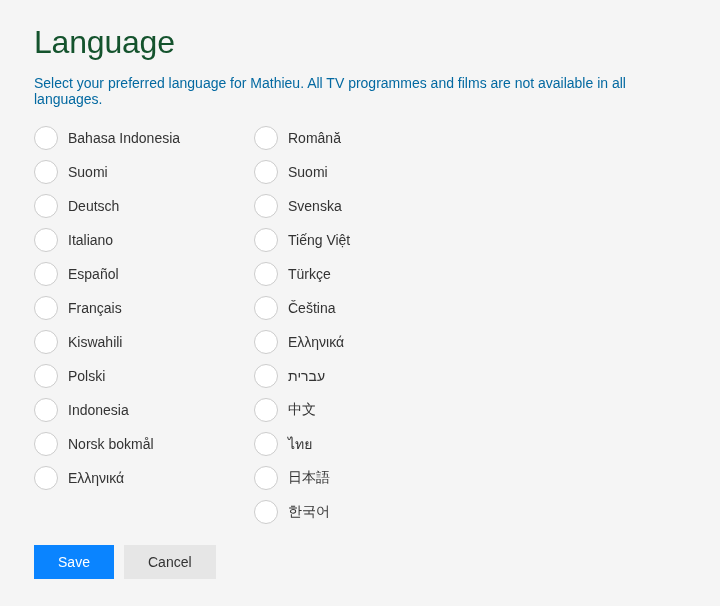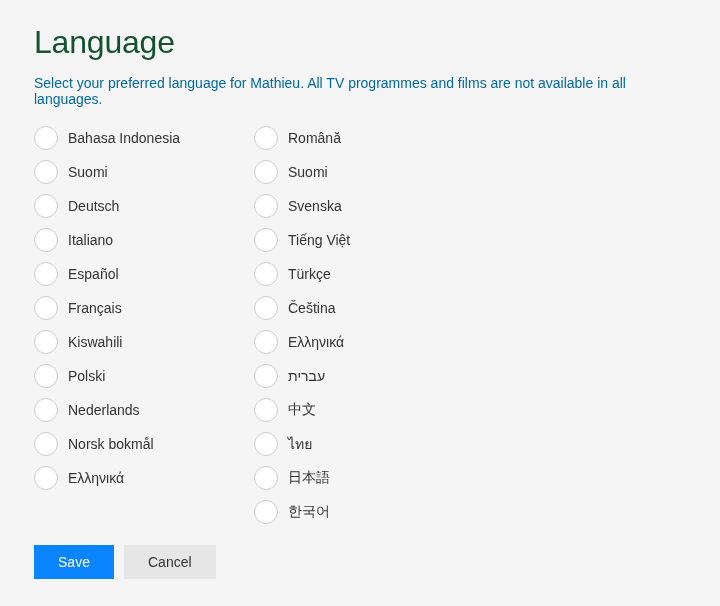--- a/index.html
+++ b/index.html
@@ -127,21 +127,21 @@
       <div class="radio-item">
         <span class="radio-circle"></span>
         <span class="radio-label">Kiswahili</span>
       </div>
       <div class="radio-item">
         <span class="radio-circle"></span>
         <span class="radio-label">Polski</span>
       </div>
       <div class="radio-item">
         <span class="radio-circle"></span>
-        <span class="radio-label">Nederlands</span>
+        <span class="radio-label">Indonesia</span>
       </div>
       <div class="radio-item">
         <span class="radio-circle"></span>
         <span class="radio-label">Norsk bokmål</span>
       </div>
       <div class="radio-item">
         <span class="radio-circle"></span>
         <span class="radio-label">Ελληνικά</span>
       </div>
     </div>

